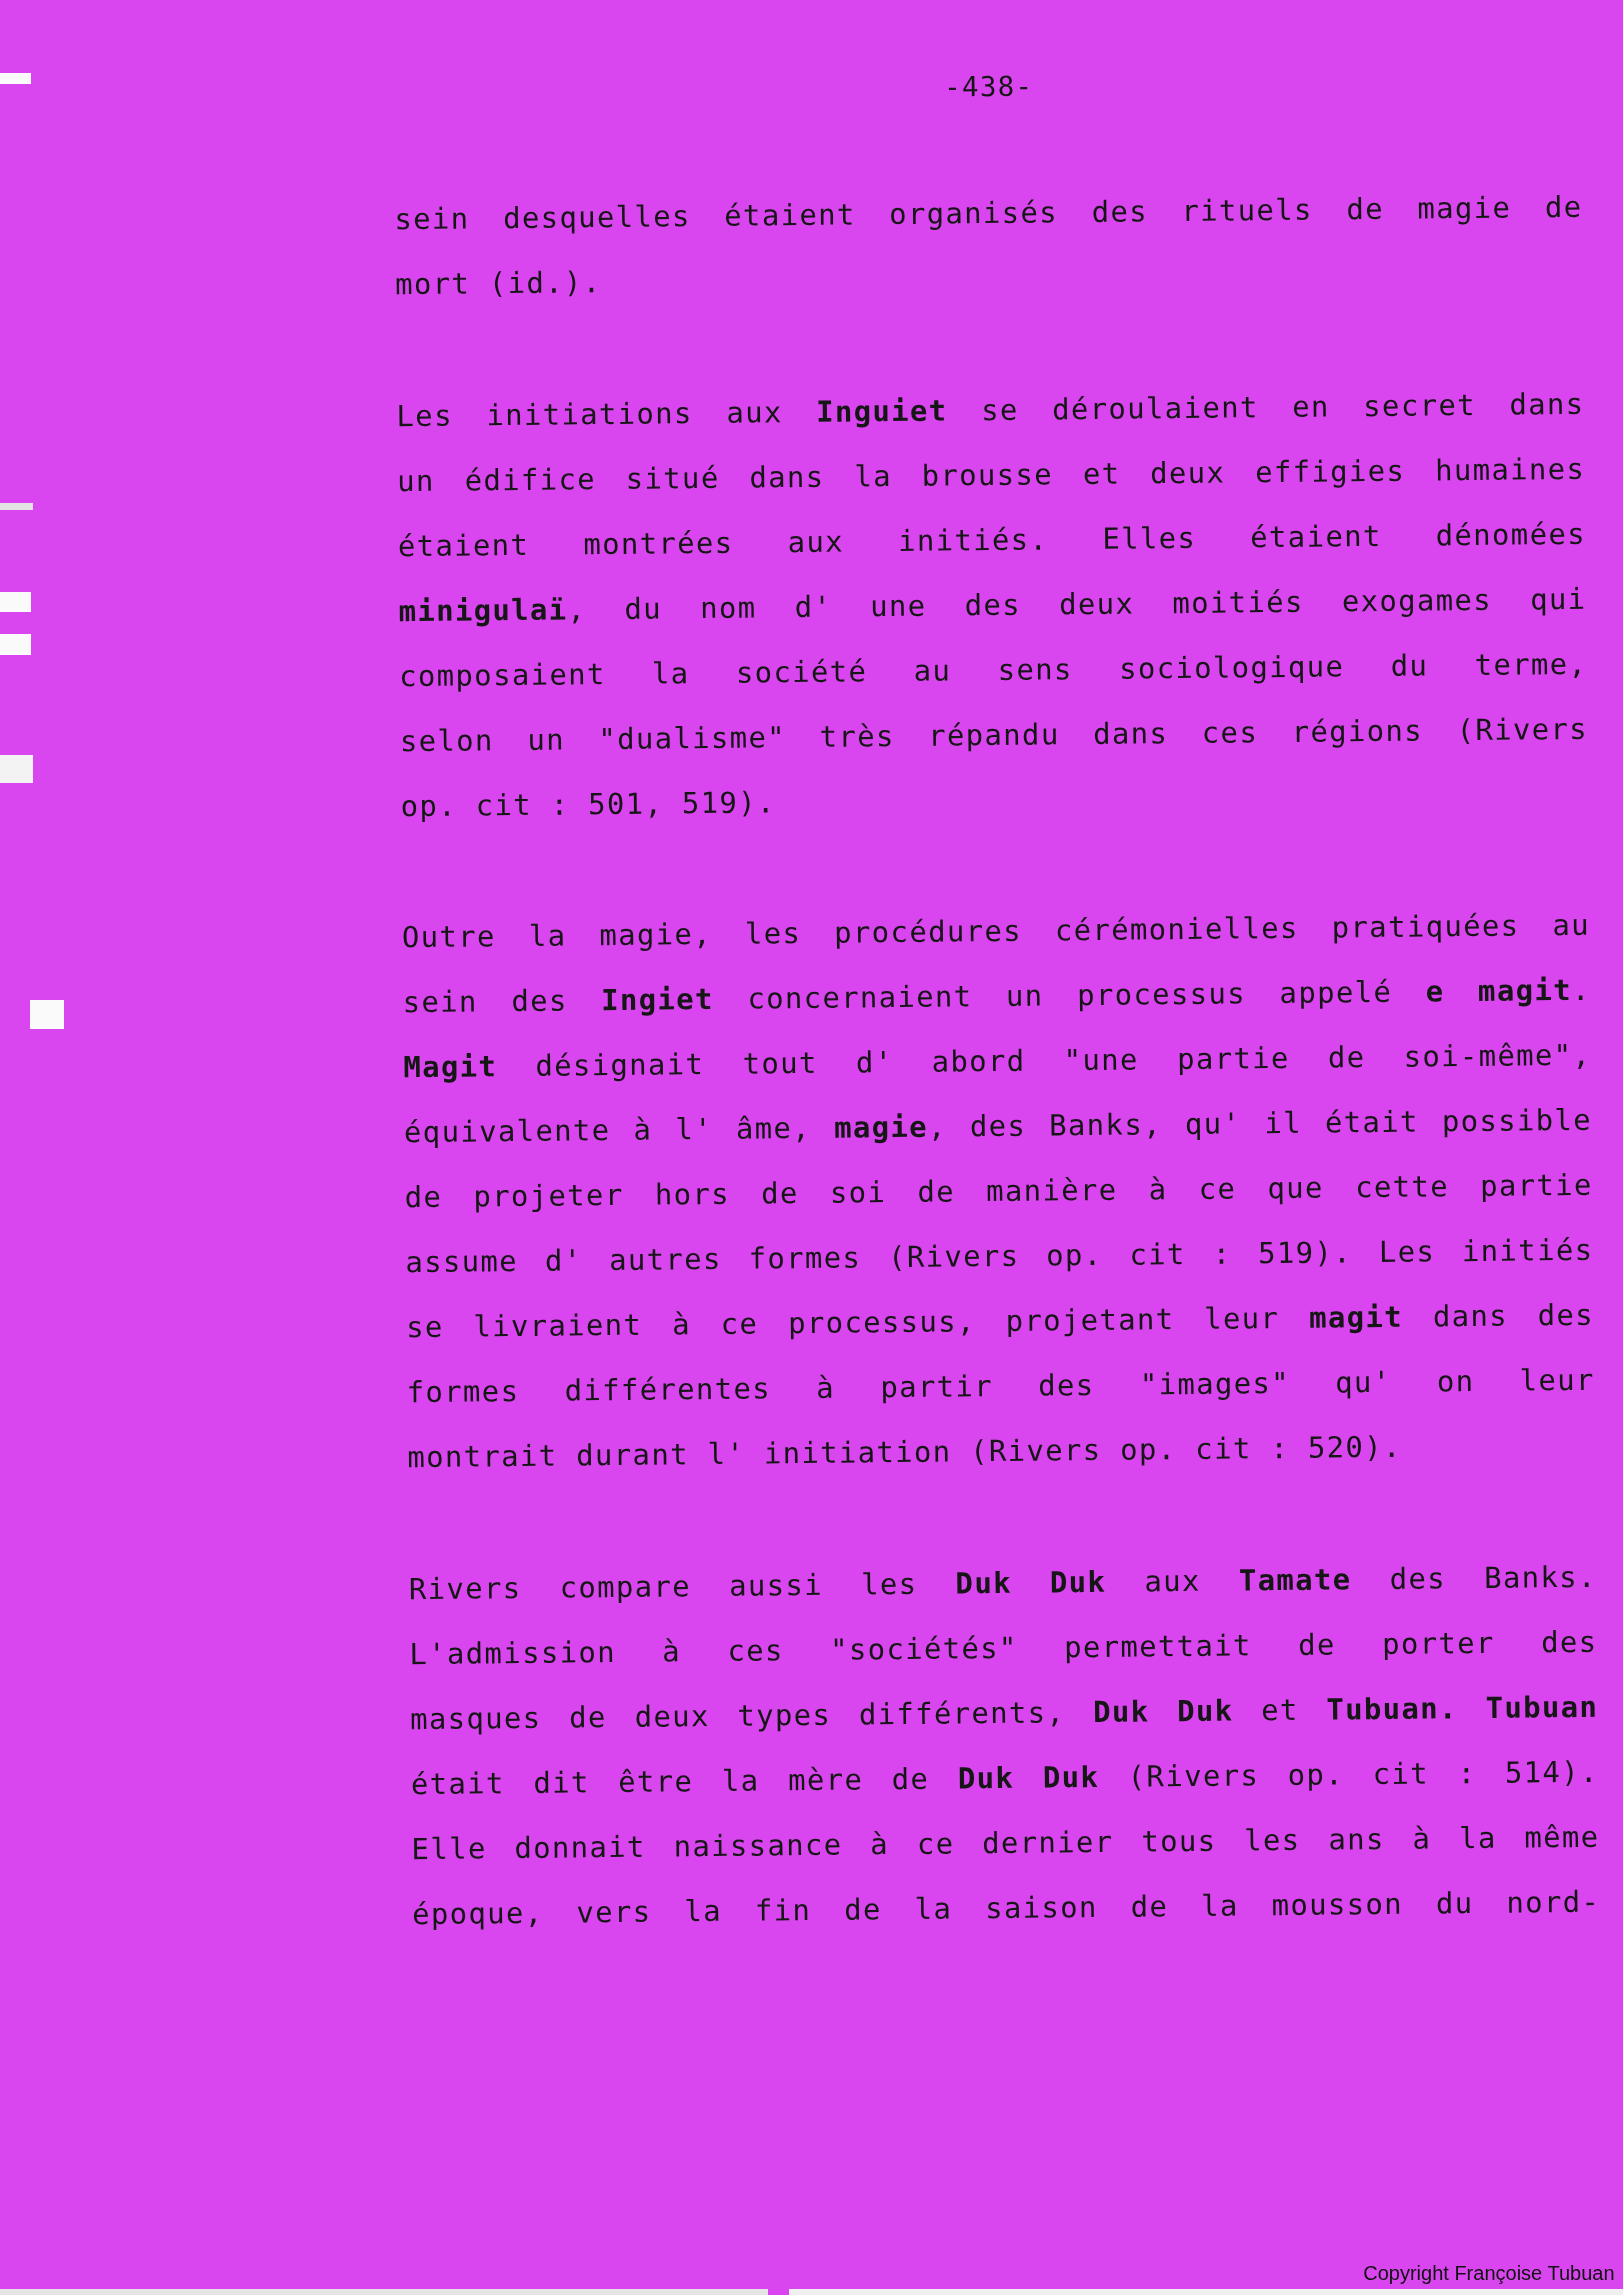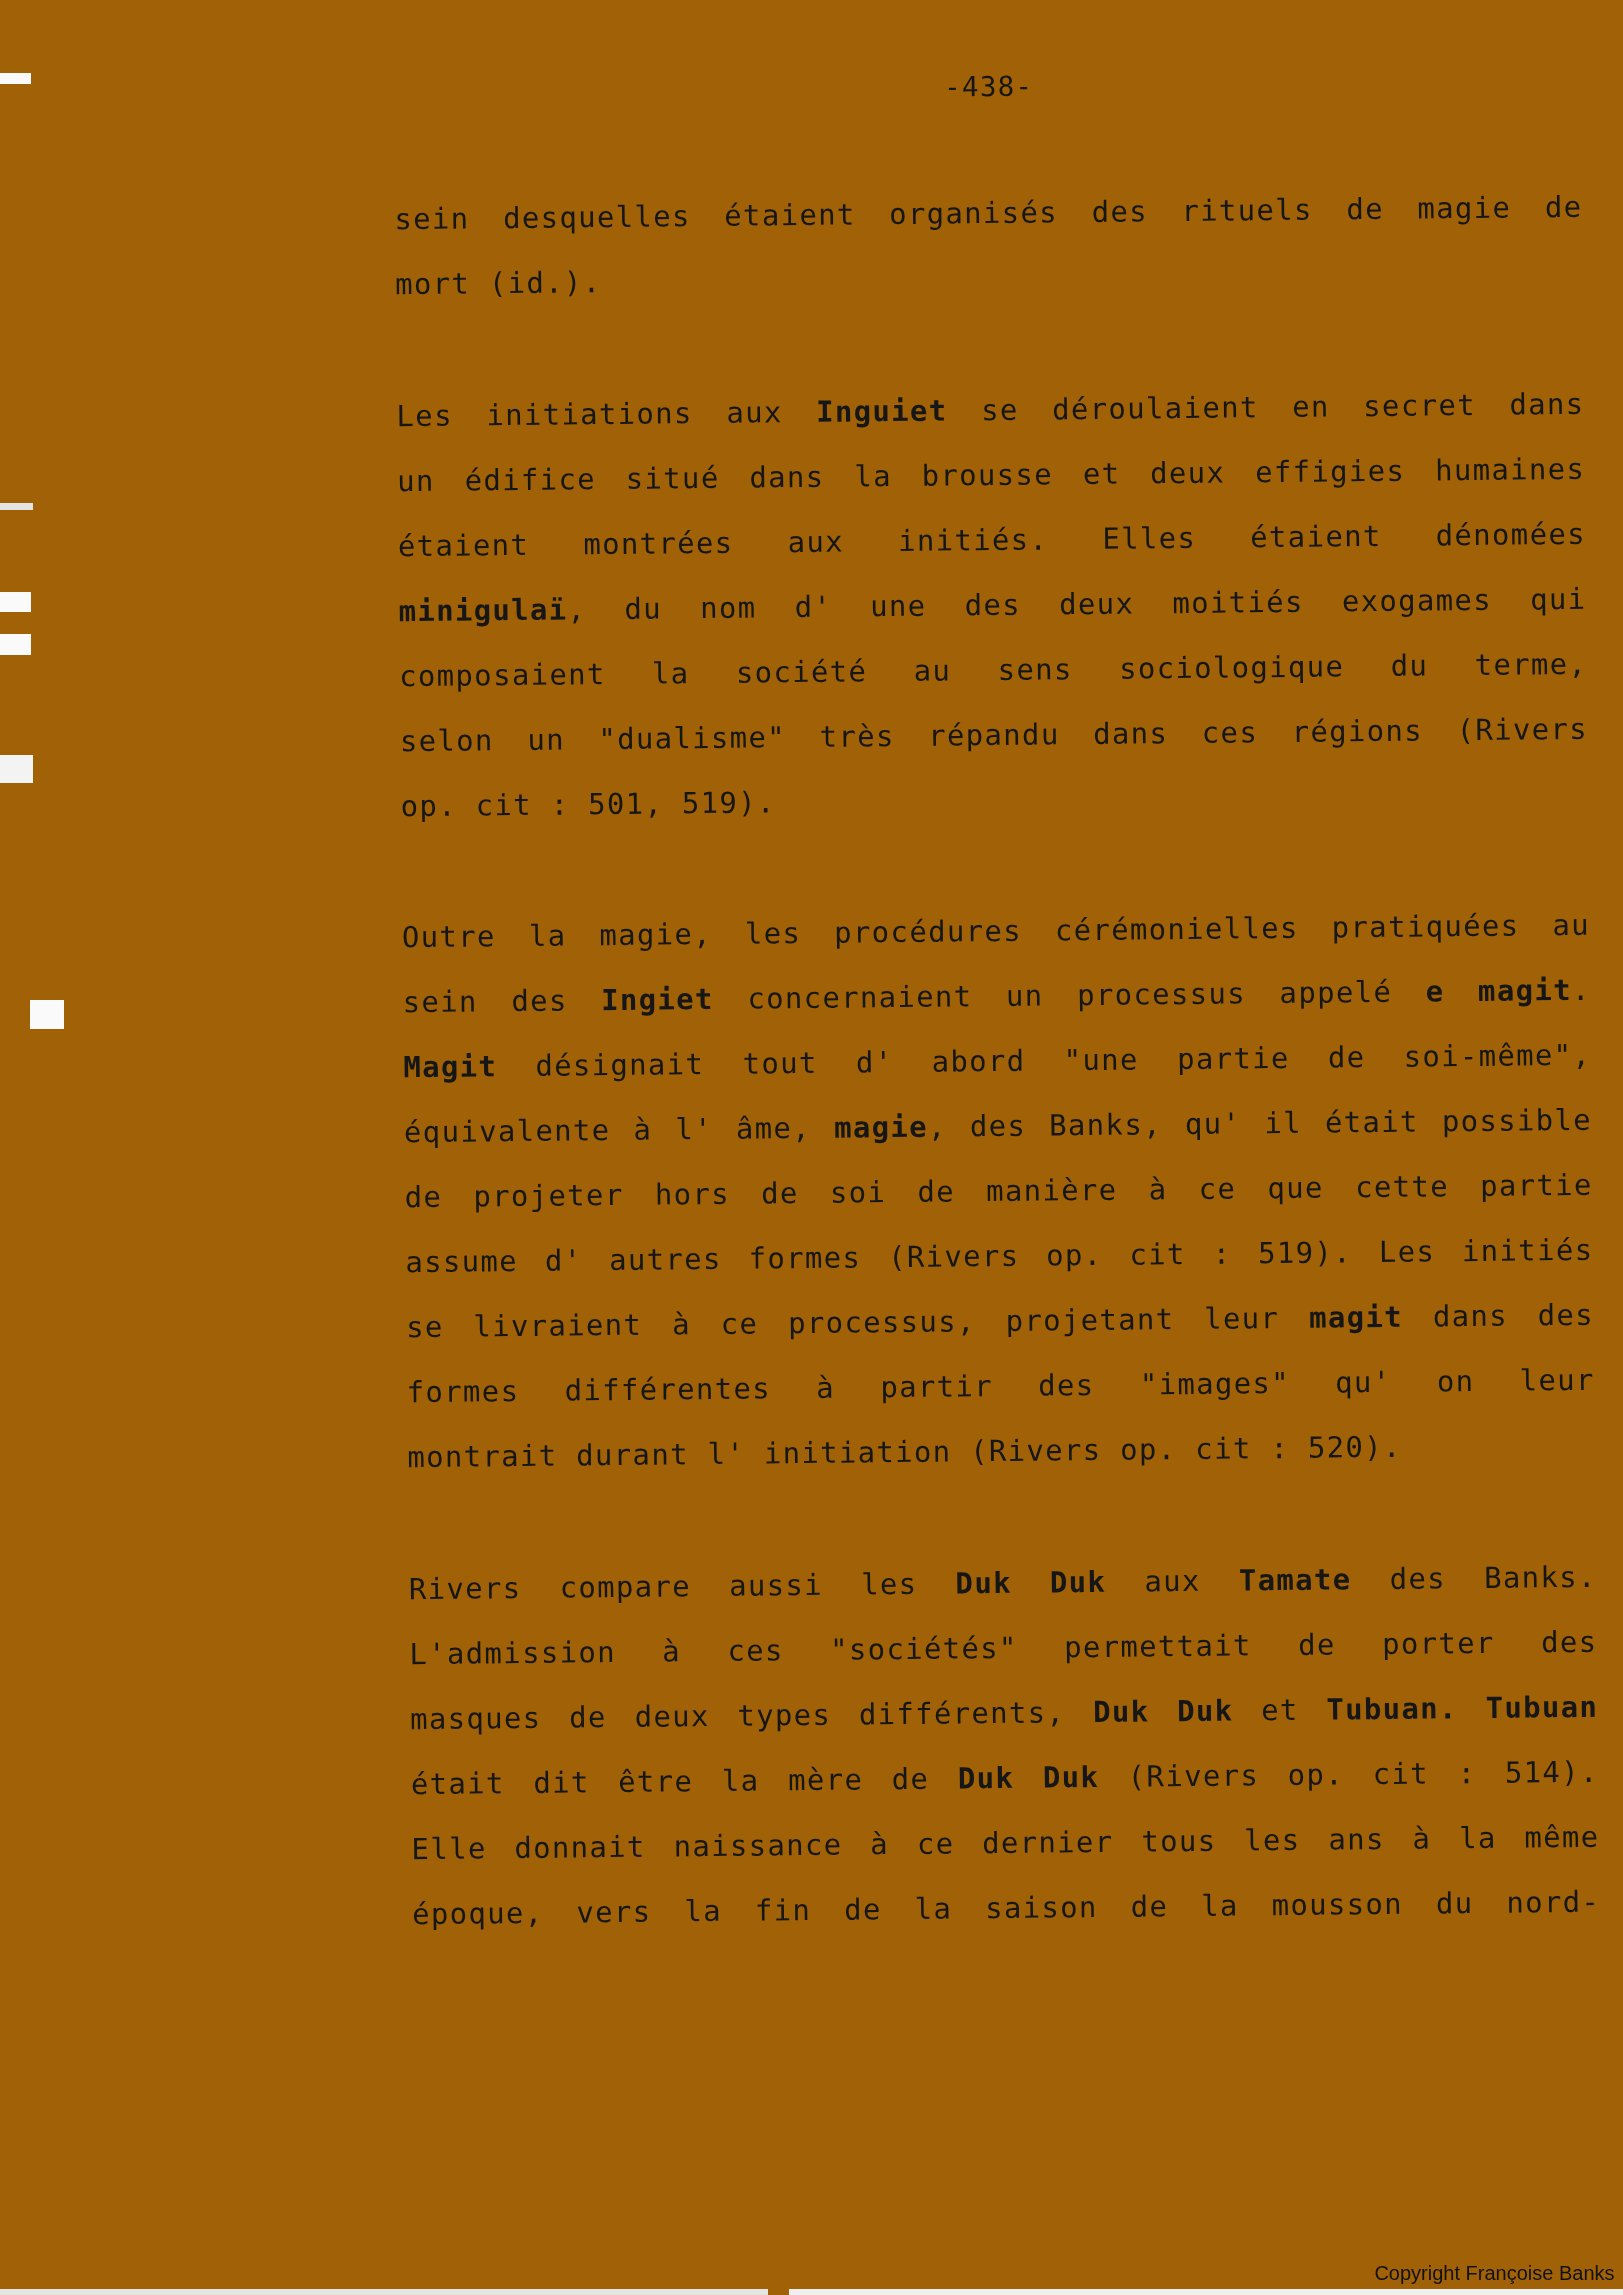--- a/index.html
+++ b/index.html
@@ -11,21 +11,21 @@
     width: 1623px;
     height: 2295px;
     position: relative;
     overflow: hidden;
     font-family: "DejaVu Sans Mono", monospace;
     color: #161616;
   }
   #page {
     position: absolute;
     inset: 0;
-    background: #a16207;
+    background: #d946ef;
   }
   
   #typewritten {
     position: absolute;
     left: 403px;
     top: 0;
     width: 1188px;
     height: 2295px;
     transform: rotate(-0.6deg);
     transform-origin: 50% 45%;
@@ -128,18 +128,18 @@
     <div class="paragraph p4">
         <div class="line just"><span>Rivers compare aussi les </span><span class="b">Duk Duk</span><span> aux </span><span class="b">Tamate</span><span> des Banks.</span></div>
         <div class="line just"><span>L'admission à ces "sociétés" permettait de porter des</span></div>
         <div class="line just"><span>masques de deux types différents, </span><span class="b">Duk Duk</span><span> et </span><span class="b">Tubuan. Tubuan</span></div>
         <div class="line just"><span>était dit être la mère de </span><span class="b">Duk Duk</span><span> (Rivers op. cit : 514).</span></div>
         <div class="line just"><span>Elle donnait naissance à ce dernier tous les ans à la même</span></div>
         <div class="line just"><span>époque, vers la fin de la saison de la mousson du nord-</span></div>
       </div>
   </div>
 
-  <div id="copyright">Copyright Françoise Banks</div>
+  <div id="copyright">Copyright Françoise Tubuan</div>
 
   <div class="edge-strip left"></div>
   <div class="edge-strip right"></div>
 </div>
 
 
 </body></html>

